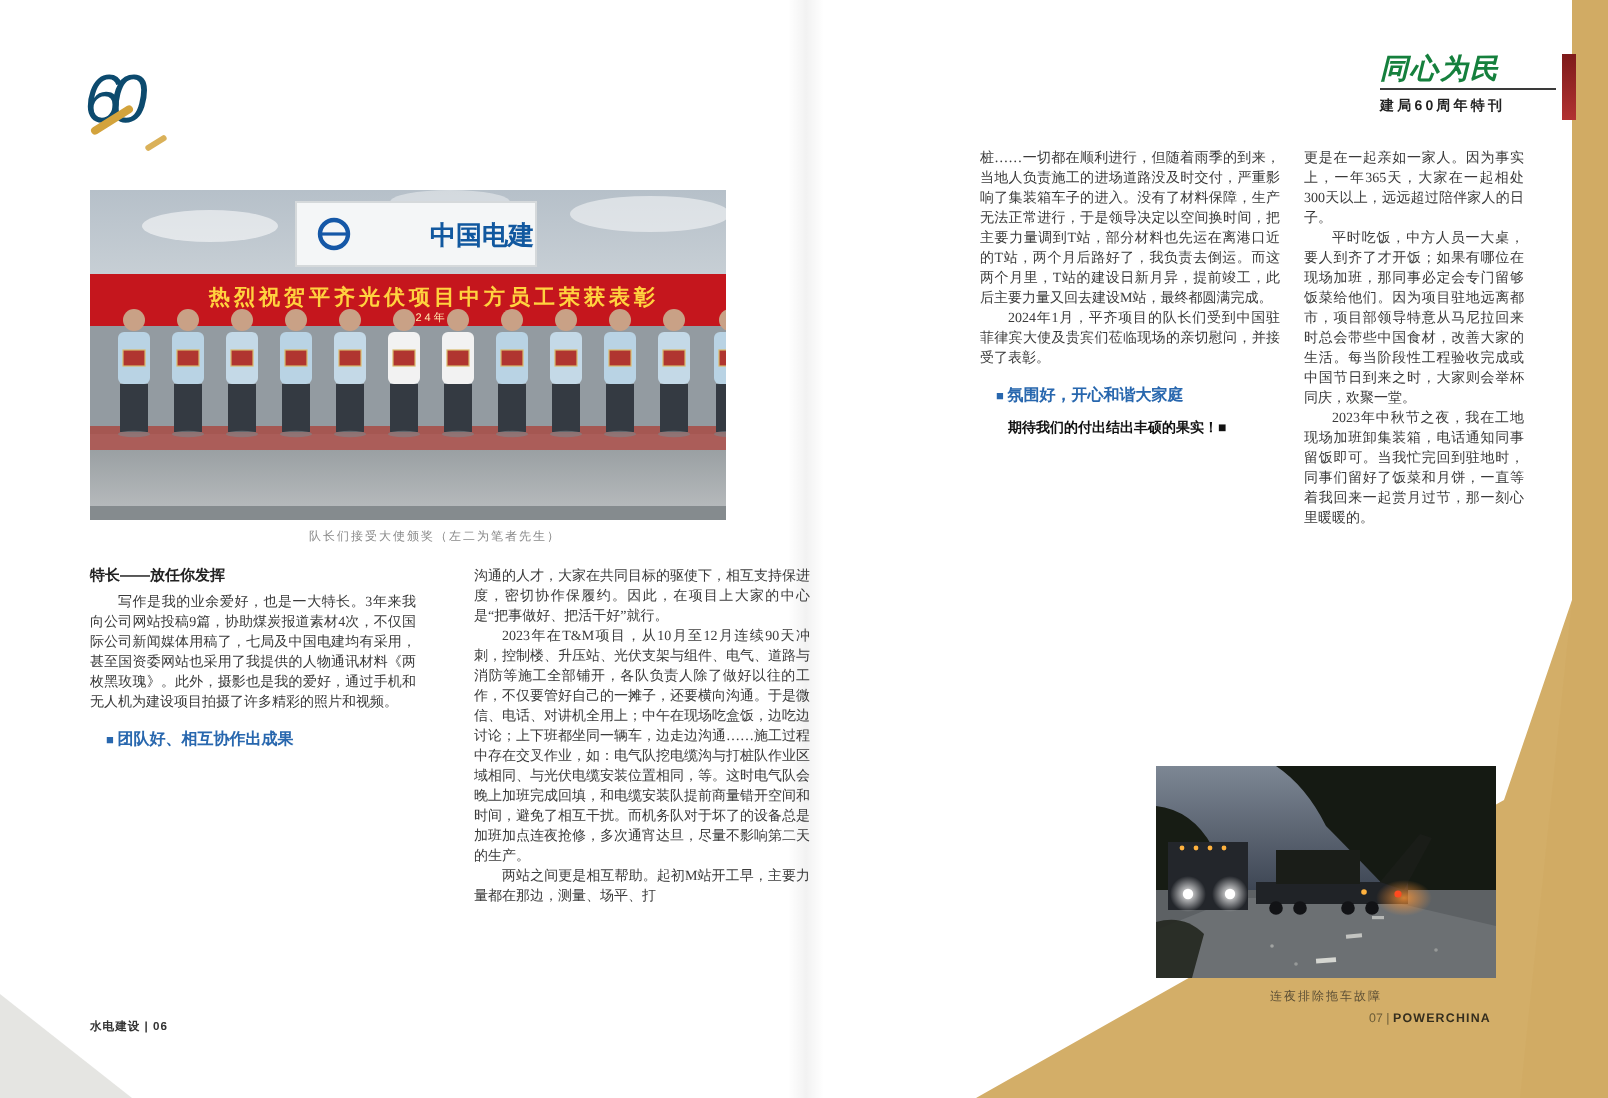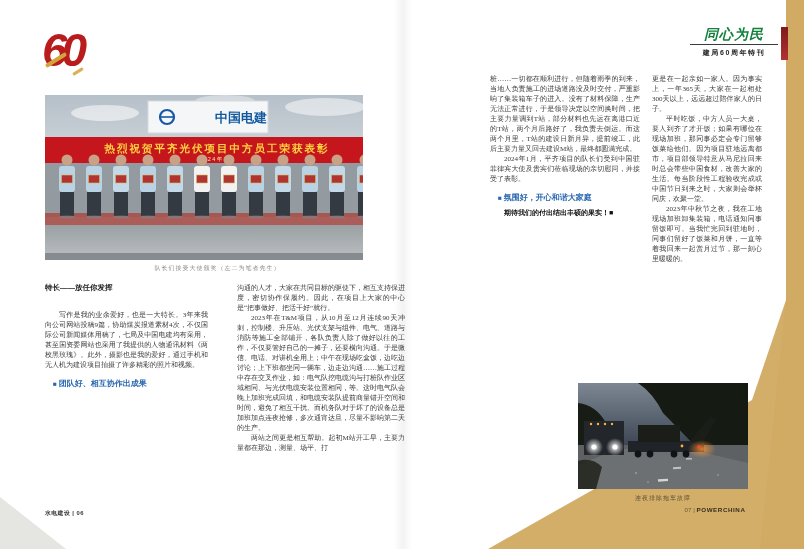--- a/index.html
+++ b/index.html
@@ -8,21 +8,21 @@
   .abs{position:absolute;}
 
   
   .spine{left:394px;top:0;width:18px;height:549px;
          background:linear-gradient(90deg,rgba(0,0,0,0),rgba(0,0,0,.05) 50%,rgba(0,0,0,0));}
   .corner-fold{left:0;bottom:0;width:0;height:0;border-bottom:52px solid #dededb;
                border-right:66px solid transparent;opacity:.8;}
 
   
   .logo60{left:42px;top:18px;width:80px;height:70px;font-family:"Liberation Sans","DejaVu Sans",sans-serif;}
-  .logo60 .digits{font-style:italic;font-weight:700;font-size:46px;line-height:64px;color:#b91c1c;letter-spacing:-6px;}
+  .logo60 .digits{font-style:italic;font-weight:400;font-size:34px;line-height:64px;color:#0c4a6e;letter-spacing:-6px;}
   .logo60 .ribbon{position:absolute;left:2px;top:40px;width:24px;height:4px;background:#d3a33c;
                   transform:rotate(-32deg);border-radius:2px;}
   .logo60 .ribbon2{position:absolute;left:30px;top:52px;width:12px;height:3px;background:#d3a33c;
                   transform:rotate(-32deg);border-radius:2px;opacity:.85;}
 
   
   .photoL{left:45px;top:95px;width:318px;height:165px;overflow:hidden;background:#b9c3cc;}
   .photoR{left:578px;top:383px;width:170px;height:106px;overflow:hidden;background:#2f3744;z-index:4;}
   .cap{font-size:6px;color:#8a8a8a;text-align:center;letter-spacing:1px;}
   .capL{left:45px;top:264px;width:345px;}
@@ -30,35 +30,35 @@
 
   
   .col{line-height:10px;font-size:7px;text-align:justify;}
   .colL1{left:45px;top:283px;width:163px;}
   .colL2{left:224px;top:283px;width:168px;margin-left:13px;}
   .colR1{left:490px;top:74px;width:150px;}
   .colR2{left:652px;top:74px;width:110px;}
   .bp{margin:0;text-indent:2em;}
   .bp.ni{text-indent:0;}
   .bp.hd{text-indent:0;font-family:"Liberation Sans","DejaVu Sans",sans-serif;font-weight:bold;
-         font-size:7.5px;color:#222;margin-bottom:17px;}
+         font-size:7.5px;color:#222;margin-bottom:3px;}
   .bp.hb{text-indent:0;padding-left:1em;font-family:"Liberation Sans","DejaVu Sans",sans-serif;
          font-weight:bold;font-size:8px;color:#2867ae;margin:9px 0 5px;}
   .bp.hb::before{content:"■ ";font-size:6.5px;}
   .bp.be{font-weight:bold;color:#111;}
 
   
   .footL{left:45px;top:509px;width:200px;font-family:"Liberation Sans","DejaVu Sans",sans-serif;
          font-size:5.8px;font-weight:bold;color:#333;letter-spacing:.5px;}
   .footR{left:650px;top:506px;width:130px;text-align:center;z-index:5;
          font-family:"Liberation Sans","DejaVu Sans",sans-serif;font-size:6.2px;color:#6b5b36;}
   .footR .brand{font-weight:bold;color:#352e1e;letter-spacing:.6px;}
 
   
-  .badge{left:690px;top:26px;width:88px;text-align:center;z-index:5;
+  .badge{left:690px;top:26px;width:88px;text-align:left;z-index:5;
          font-family:"Liberation Sans","DejaVu Sans",sans-serif;}
   .badge .t{font-style:italic;font-weight:800;font-size:14px;line-height:16px;color:#15803d;letter-spacing:1px;}
   .badge .s{margin-top:2px;border-top:1px solid #3a3a3a;padding-top:2.5px;font-size:7px;
             font-weight:bold;color:#222;letter-spacing:1.6px;}
   .redbar{left:781px;top:27px;width:7px;height:33px;z-index:5;
           background:linear-gradient(#7e1a1a,#b23232);}
 
   .goldshape{left:0;top:0;width:804px;height:549px;z-index:1;}
   .overgold{z-index:5;}
 </style>

